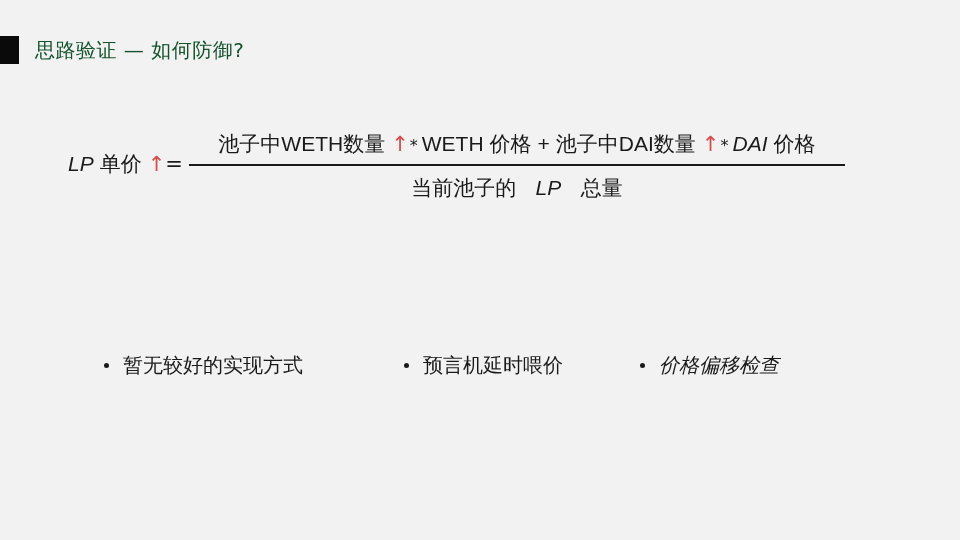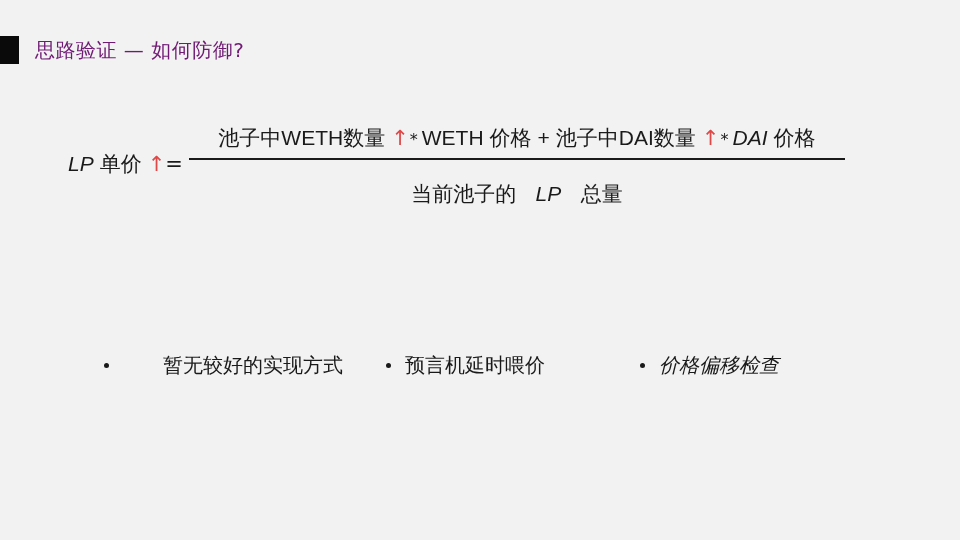--- a/index.html
+++ b/index.html
@@ -24,21 +24,21 @@
       align-items: center;
     }
     .title-block {
       width: 19px;
       height: 28px;
       background: #0a0a0a;
       margin-right: 16px;
     }
     .title-text {
       font-size: 20px;
-      color: #701a75;
+      color: #14532d;
       letter-spacing: 0.5px;
     }
     .formula {
       position: absolute;
       left: 68px;
       top: 126px;
       display: flex;
       align-items: center;
       height: 80px;
     }
@@ -70,21 +70,21 @@
       display: flex;
       align-items: baseline;
     }
     .frac-line {
       width: 656px;
       height: 2px;
       background: #1a1a1a;
     }
     .denominator {
       font-size: 21px;
-      padding-top: 20px;
+      padding-top: 8px;
       white-space: nowrap;
     }
     .latin {
       font-family: Liberation Sans, sans-serif;
     }
     .italic {
       font-family: "Liberation Sans", sans-serif;
       font-style: italic;
     }
     .star {
@@ -159,25 +159,25 @@
       <span>当前池子的</span>
       <span class="gap"></span>
       <span class="italic">LP</span>
       <span class="gap"></span>
       <span>总量</span>
     </div>
   </div>
 </div>
 
 <div class="bullets">
-  <div class="bullet" style="left:4px;gap:40px;">
+  <div class="bullet" style="left:4px;">
     <span class="dot"></span>
     <span>暂无较好的实现方式</span>
   </div>
-  <div class="bullet" style="left:286px;">
+  <div class="bullet" style="left:304px;">
     <span class="dot"></span>
     <span>预言机延时喂价</span>
   </div>
   <div class="bullet" style="left:540px;font-style:italic;">
     <span class="dot"></span>
     <span>价格偏移检查</span>
   </div>
 </div>
 
 </body></html>

